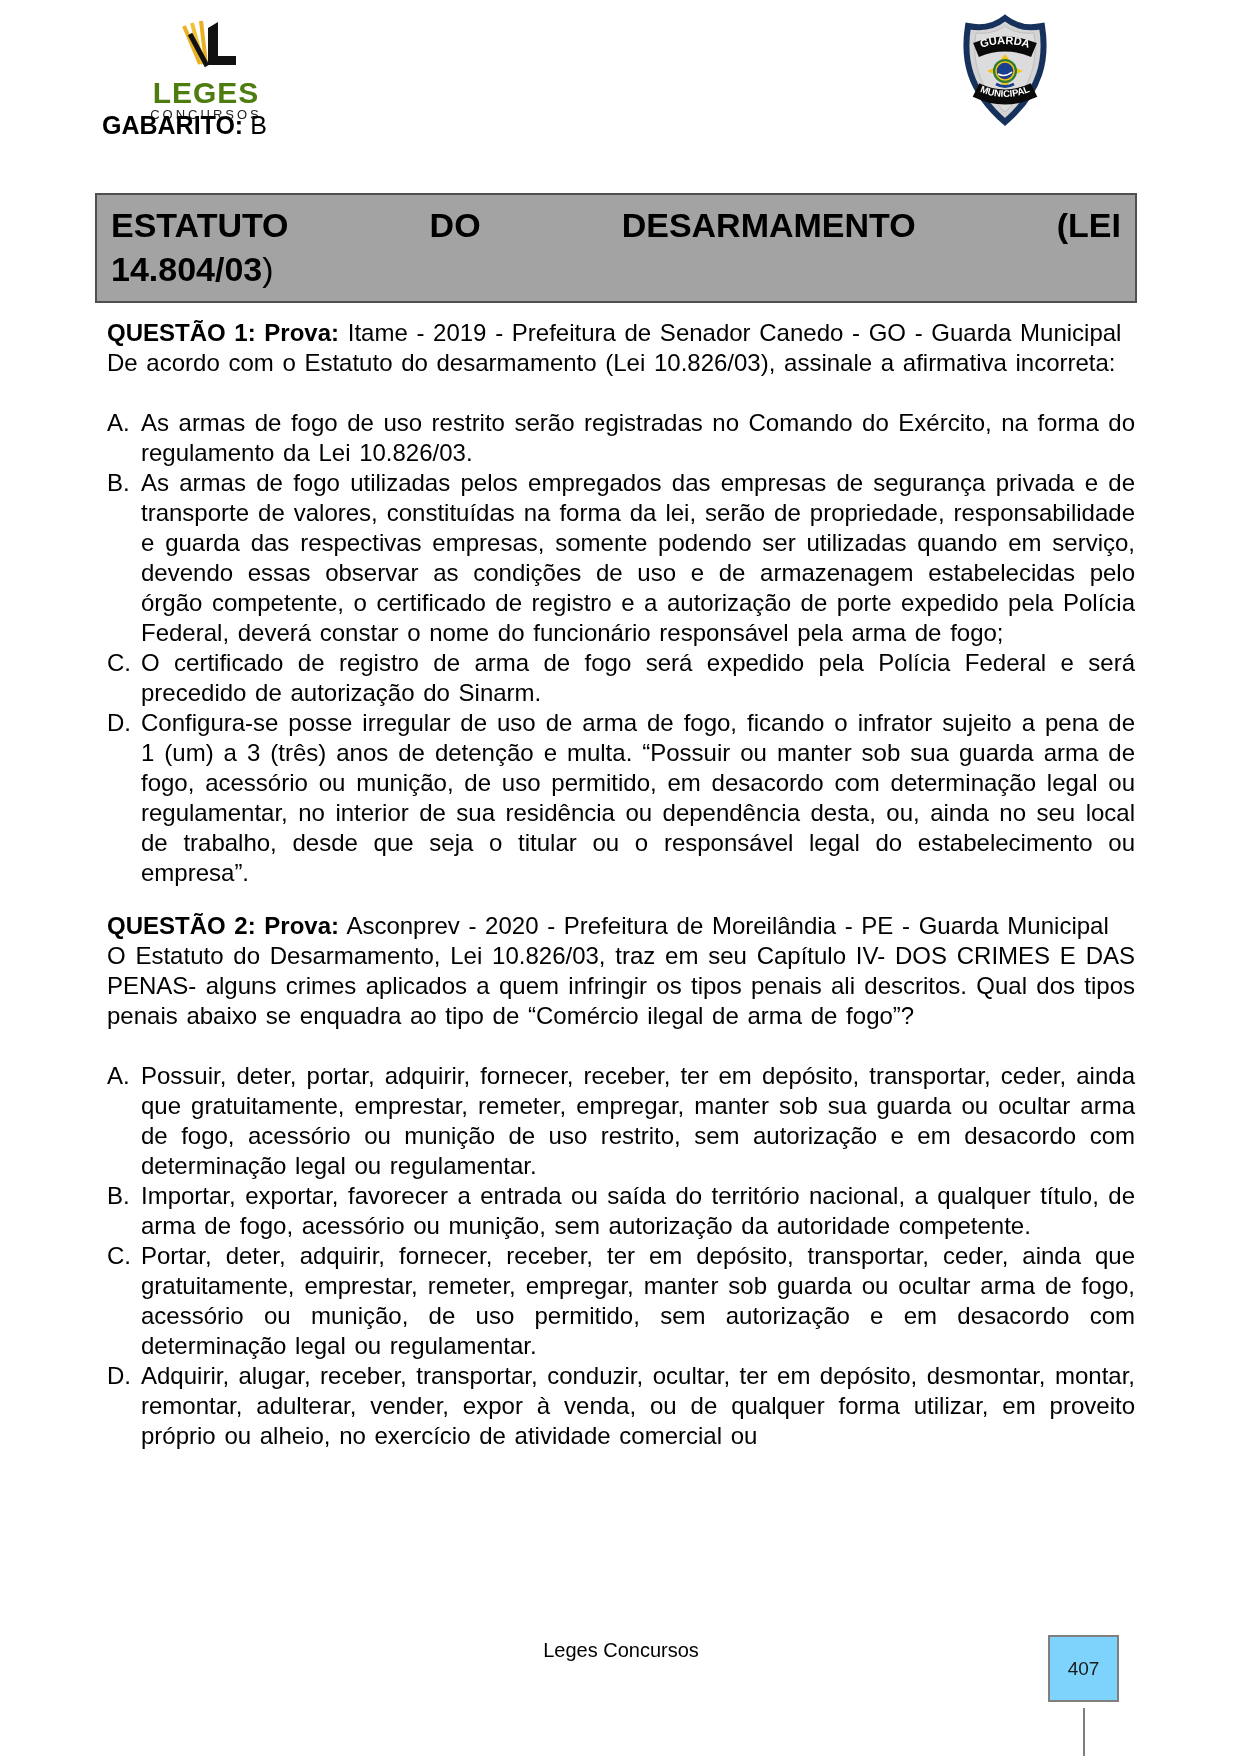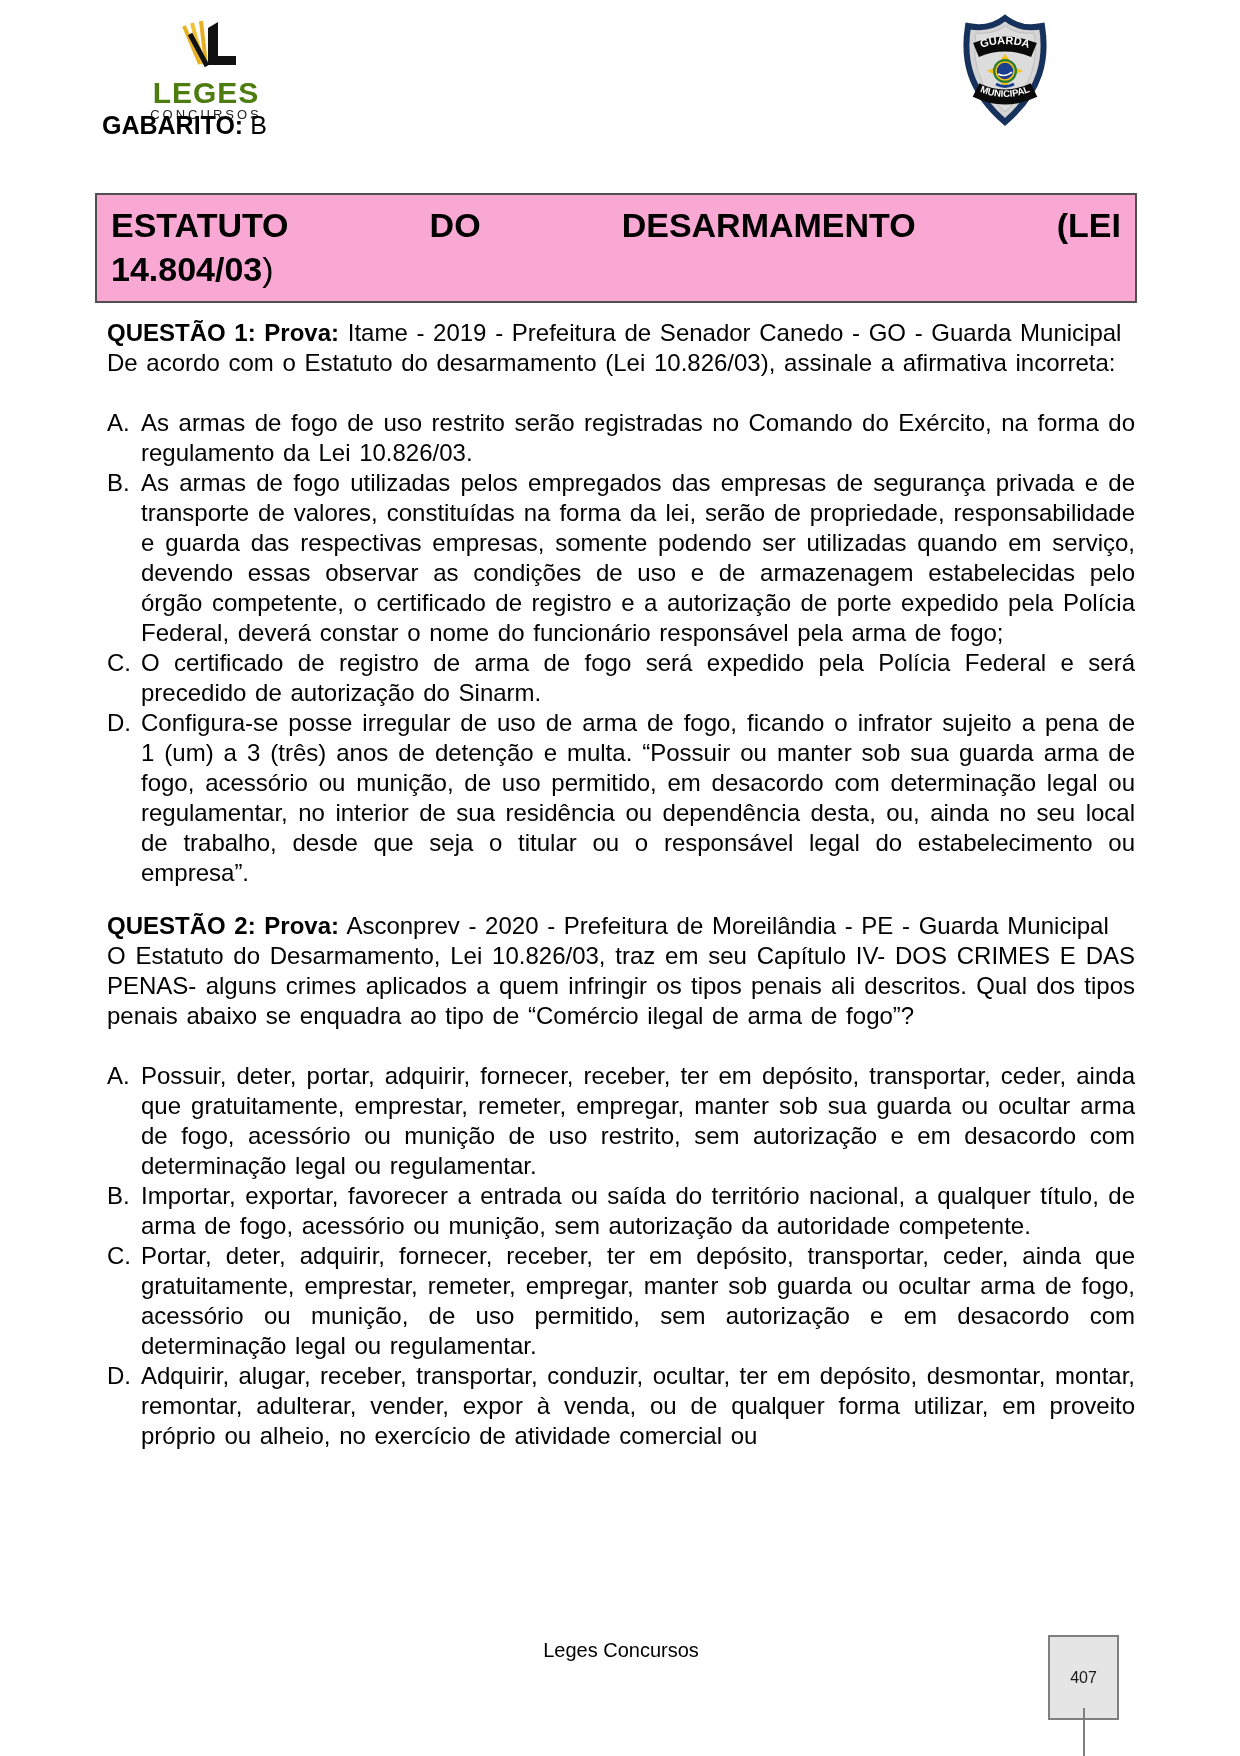--- a/index.html
+++ b/index.html
@@ -29,23 +29,23 @@
   .options{margin-top:30px;}
   .option{display:flex;margin:0;}
   .opt-letter{width:34px;flex:0 0 34px;}
   .opt-text{flex:1;text-align:justify;}
   .q2{margin-top:23px;}
   
   .footer{position:absolute;left:107px;top:1636px;width:1028px;text-align:center;}
   .footer-line1{font-weight:bold;font-size:21px;line-height:30px;}
   .footer-line2{font-size:20px;line-height:28px;}
   .page-box{
-    position:absolute;left:1048px;top:1635px;width:71px;height:85px;box-sizing:border-box;
+    position:absolute;left:1048px;top:1635px;width:71px;height:67px;box-sizing:border-box;
     border:2px solid #7f7f7f;display:flex;align-items:center;justify-content:center;
-    font-size:16px;color:#1a1a1a;background:#e5e5e5;
+    font-size:19px;color:#1a1a1a;background:#7dd3fc;
   }
   .page-line{position:absolute;left:1083px;top:1708px;width:2px;height:48px;background:#7f7f7f;}
 </style>
 </head>
 <body>
 
 <div class="logo-block">
   <span>
     <svg width="64" height="54" viewBox="0 0 64 54">
       <line x1="26" y1="46" x2="10" y2="8" stroke="#E8B023" stroke-width="4"></line>
@@ -78,21 +78,21 @@
       <textPath href="#arcBot" startOffset="50%" text-anchor="middle">MUNICIPAL</textPath>
     </text>
   </svg>
 </div>
 
 <div class="gabarito">
   <b>GABARITO:</b>
   <span>B</span>
 </div>
 
-<div class="banner" style="background:#f9a8d4;">
+<div class="banner" style="background:#a3a3a3;">
   <div class="banner-line1">
     <span>ESTATUTO</span>
     <span>DO</span>
     <span>DESARMAMENTO</span>
     <span>(LEI</span>
   </div>
   <div class="banner-line2">
     <span>14.804/03</span><span class="tail">)</span>
   </div>
 </div>

